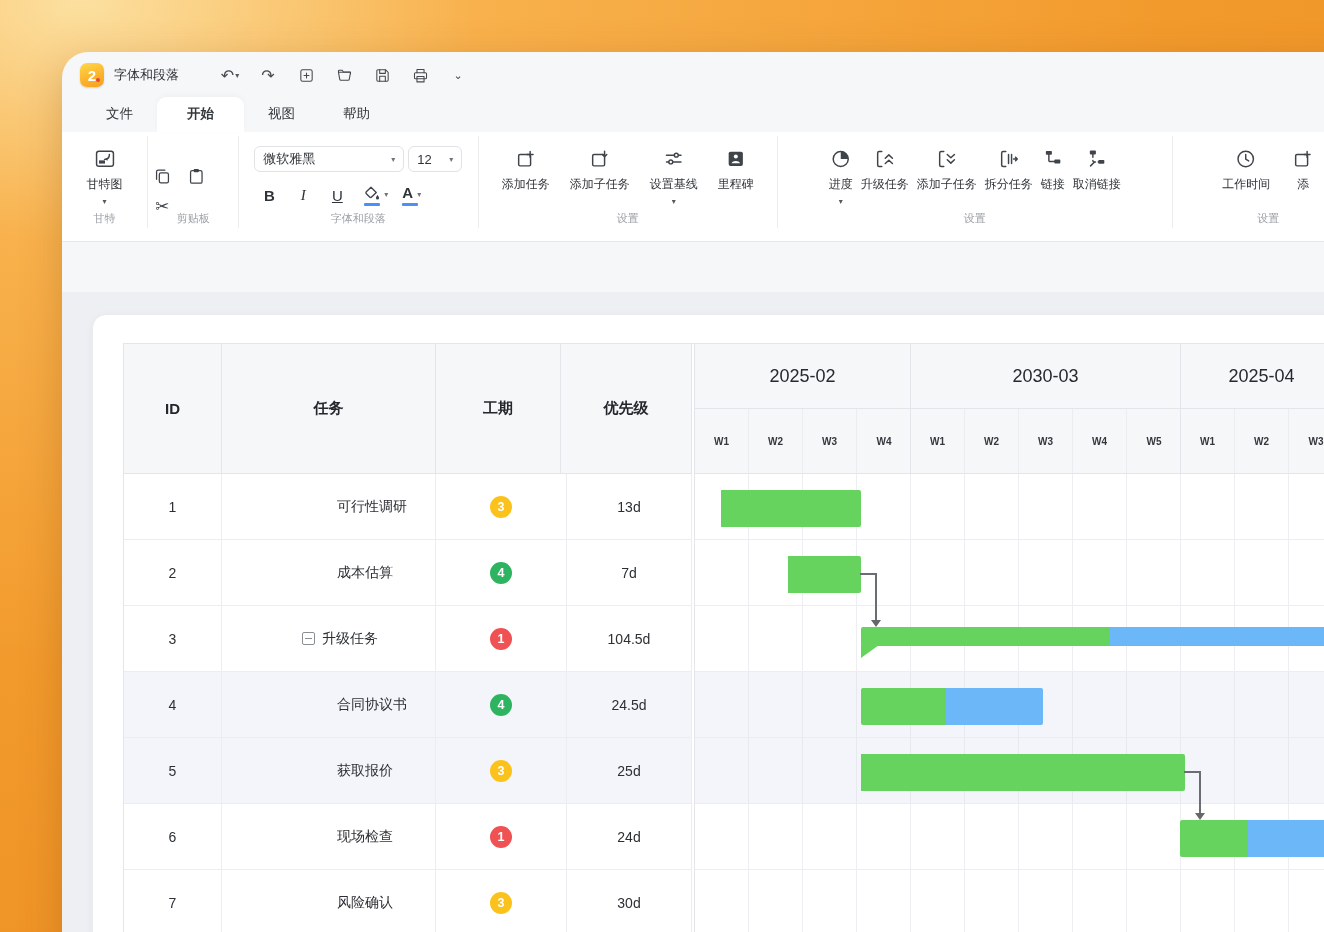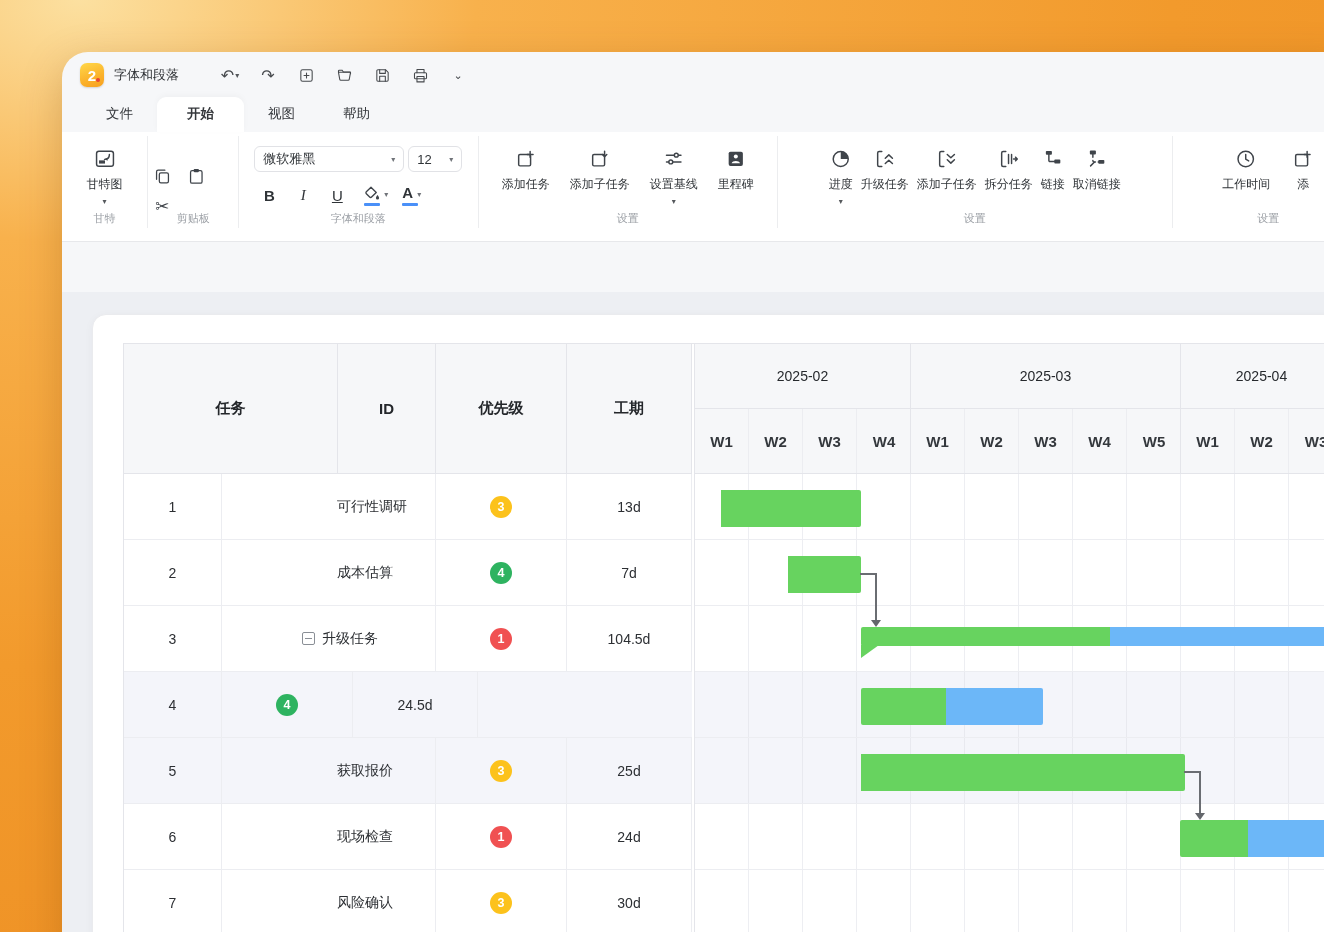--- a/index.html
+++ b/index.html
@@ -85,23 +85,23 @@
   .t-row .show-collapse { display:block; }
   .badge { width:22px; height:22px; border-radius:50%; color:#fff; font-size:12.5px; font-weight:bold;
     display:flex; align-items:center; justify-content:center; }
 
   .splitter { width:3px; background:#fff; border-right:1px solid #E4E5EA; }
 
   .timeline { width:660px; }
   .tl-header { height:130px; background:#F6F7F9; border-bottom:1px solid #E4E5EA; display:flex; overflow:hidden; }
   .t-month { border-right:1px solid #E4E5EA; flex:none; }
   .t-month-label { height:65px; display:flex; align-items:center; justify-content:center;
-    font-size:14px; color:#26292D; border-bottom:1px solid #E4E5EA; }
+    font-size:18px; color:#26292D; border-bottom:1px solid #E4E5EA; }
   .t-weeks { display:flex; height:64px; }
-  .t-week { display:flex; align-items:center; justify-content:center; font-size:15px; font-weight:bold;
+  .t-week { display:flex; align-items:center; justify-content:center; font-size:10px; font-weight:bold;
     color:#34383D; border-right:1px solid #ECEDF1; flex:none; }
   .t-week:last-child { border-right:none; }
 
   .t-body { position:relative; height:530px; overflow:hidden; }
   .g-row { height:66px; border-bottom:1px solid #ECEDF1;
     background:repeating-linear-gradient(to right,#FFFFFF 0 53px,#EDEEF2 53px 54px); }
   .g-row.shaded { background:repeating-linear-gradient(to right,#F4F5FA 0 53px,#E8E9EF 53px 54px); }
   .layer { position:absolute; inset:0; }
   .gbar { position:absolute; display:flex; border-radius:2px; }
   .gbar .seg { height:100%; }
@@ -346,24 +346,24 @@
           <div class="rgroup-label">设置</div>
       </div>
     </div>
 
     <div class="content">
       <div class="panel">
         <div class="gantt-grid">
 
           <div class="left-table">
             <div class="lt-header">
+              <div class="lt-hcell" style="width:98px;">ID</div>
               <div class="lt-hcell" style="width:214px;">任务</div>
-              <div class="lt-hcell" style="width:98px;">ID</div>
+              <div class="lt-hcell" style="width:125px;">工期</div>
               <div class="lt-hcell" style="width:131px;">优先级</div>
-              <div class="lt-hcell" style="width:125px;">工期</div>
             </div>
             <div id="table-body">
                 <div class="t-row">
     <div class="t-cell c-id">1</div>
     <div class="t-cell c-task">
 
       <span class="task-text">可行性调研</span>
     </div>
     <div class="t-cell c-pri">
       <span class="badge" style="background: rgb(252, 194, 28);">3</span>
@@ -387,20 +387,24 @@
       <span class="collapse-box show-collapse"></span>
       <span class="task-text">升级任务</span>
     </div>
     <div class="t-cell c-pri">
       <span class="badge" style="background: rgb(240, 81, 82);">1</span>
     </div>
     <div class="t-cell c-dur">104.5d</div>
   </div>
                 <div class="t-row shaded">
     <div class="t-cell c-id">4</div>
+    <div class="t-cell c-task">
+
+      <span class="task-text">合同协议书</span>
+    </div>
     <div class="t-cell c-pri">
       <span class="badge" style="background: rgb(46, 179, 96);">4</span>
     </div>
     <div class="t-cell c-dur">24.5d</div>
   </div>
                 <div class="t-row shaded">
     <div class="t-cell c-id">5</div>
     <div class="t-cell c-task">
 
       <span class="task-text">获取报价</span>
@@ -442,21 +446,21 @@
                 <div class="t-month" style="width: 216px;">
                   <div class="t-month-label">2025-02</div>
                   <div class="t-weeks">
                     <div class="t-week" style="width: 54px;">W1</div>
                     <div class="t-week" style="width: 54px;">W2</div>
                     <div class="t-week" style="width: 54px;">W3</div>
                     <div class="t-week" style="width: 54px;">W4</div>
                   </div>
                 </div>
                 <div class="t-month" style="width: 270px;">
-                  <div class="t-month-label">2025-03</div>
+                  <div class="t-month-label">2030-03</div>
                   <div class="t-weeks">
                     <div class="t-week" style="width: 54px;">W1</div>
                     <div class="t-week" style="width: 54px;">W2</div>
                     <div class="t-week" style="width: 54px;">W3</div>
                     <div class="t-week" style="width: 54px;">W4</div>
                     <div class="t-week" style="width: 54px;">W5</div>
                   </div>
                 </div>
                 <div class="t-month" style="width: 162px;">
                   <div class="t-month-label">2025-04</div>

